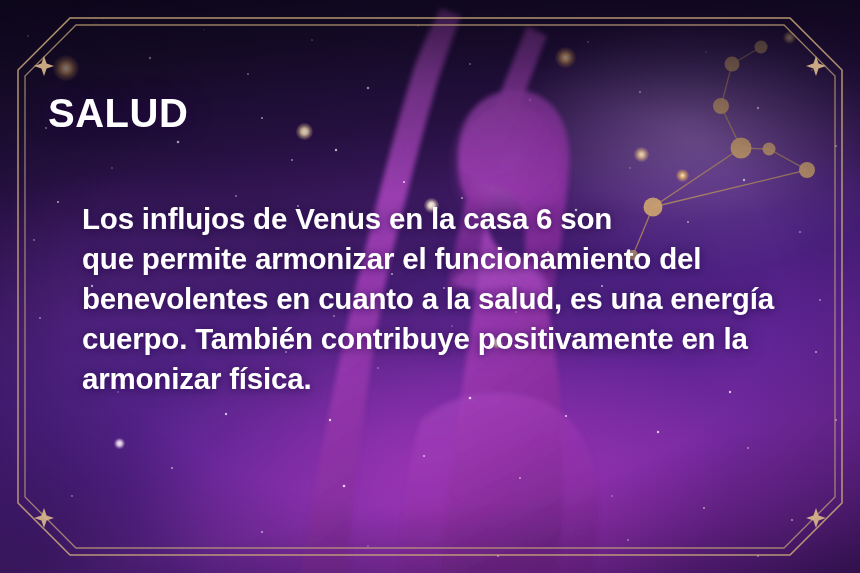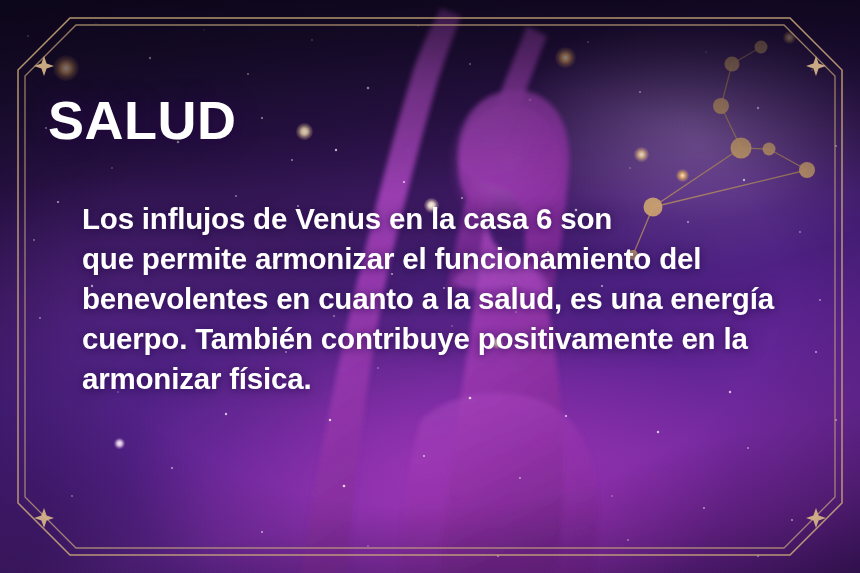--- a/index.html
+++ b/index.html
@@ -86,21 +86,21 @@
   
   #content{
     position:absolute;
     left:0;top:0;
     width:860px;height:573px;
     pointer-events:none;
   }
   #title{
     position:absolute;
     left:48px;top:93px;
-    font-size:54px;
+    font-size:40px;
     font-weight:bold;
     color:#ffffff;
     letter-spacing:.5px;
     line-height:1;
     text-shadow:0 2px 10px rgba(30,5,55,.60), 0 0 26px rgba(60,20,100,.45);
     white-space:nowrap;
   }
   #body-text{
     position:absolute;
     left:42px;top:199px;

